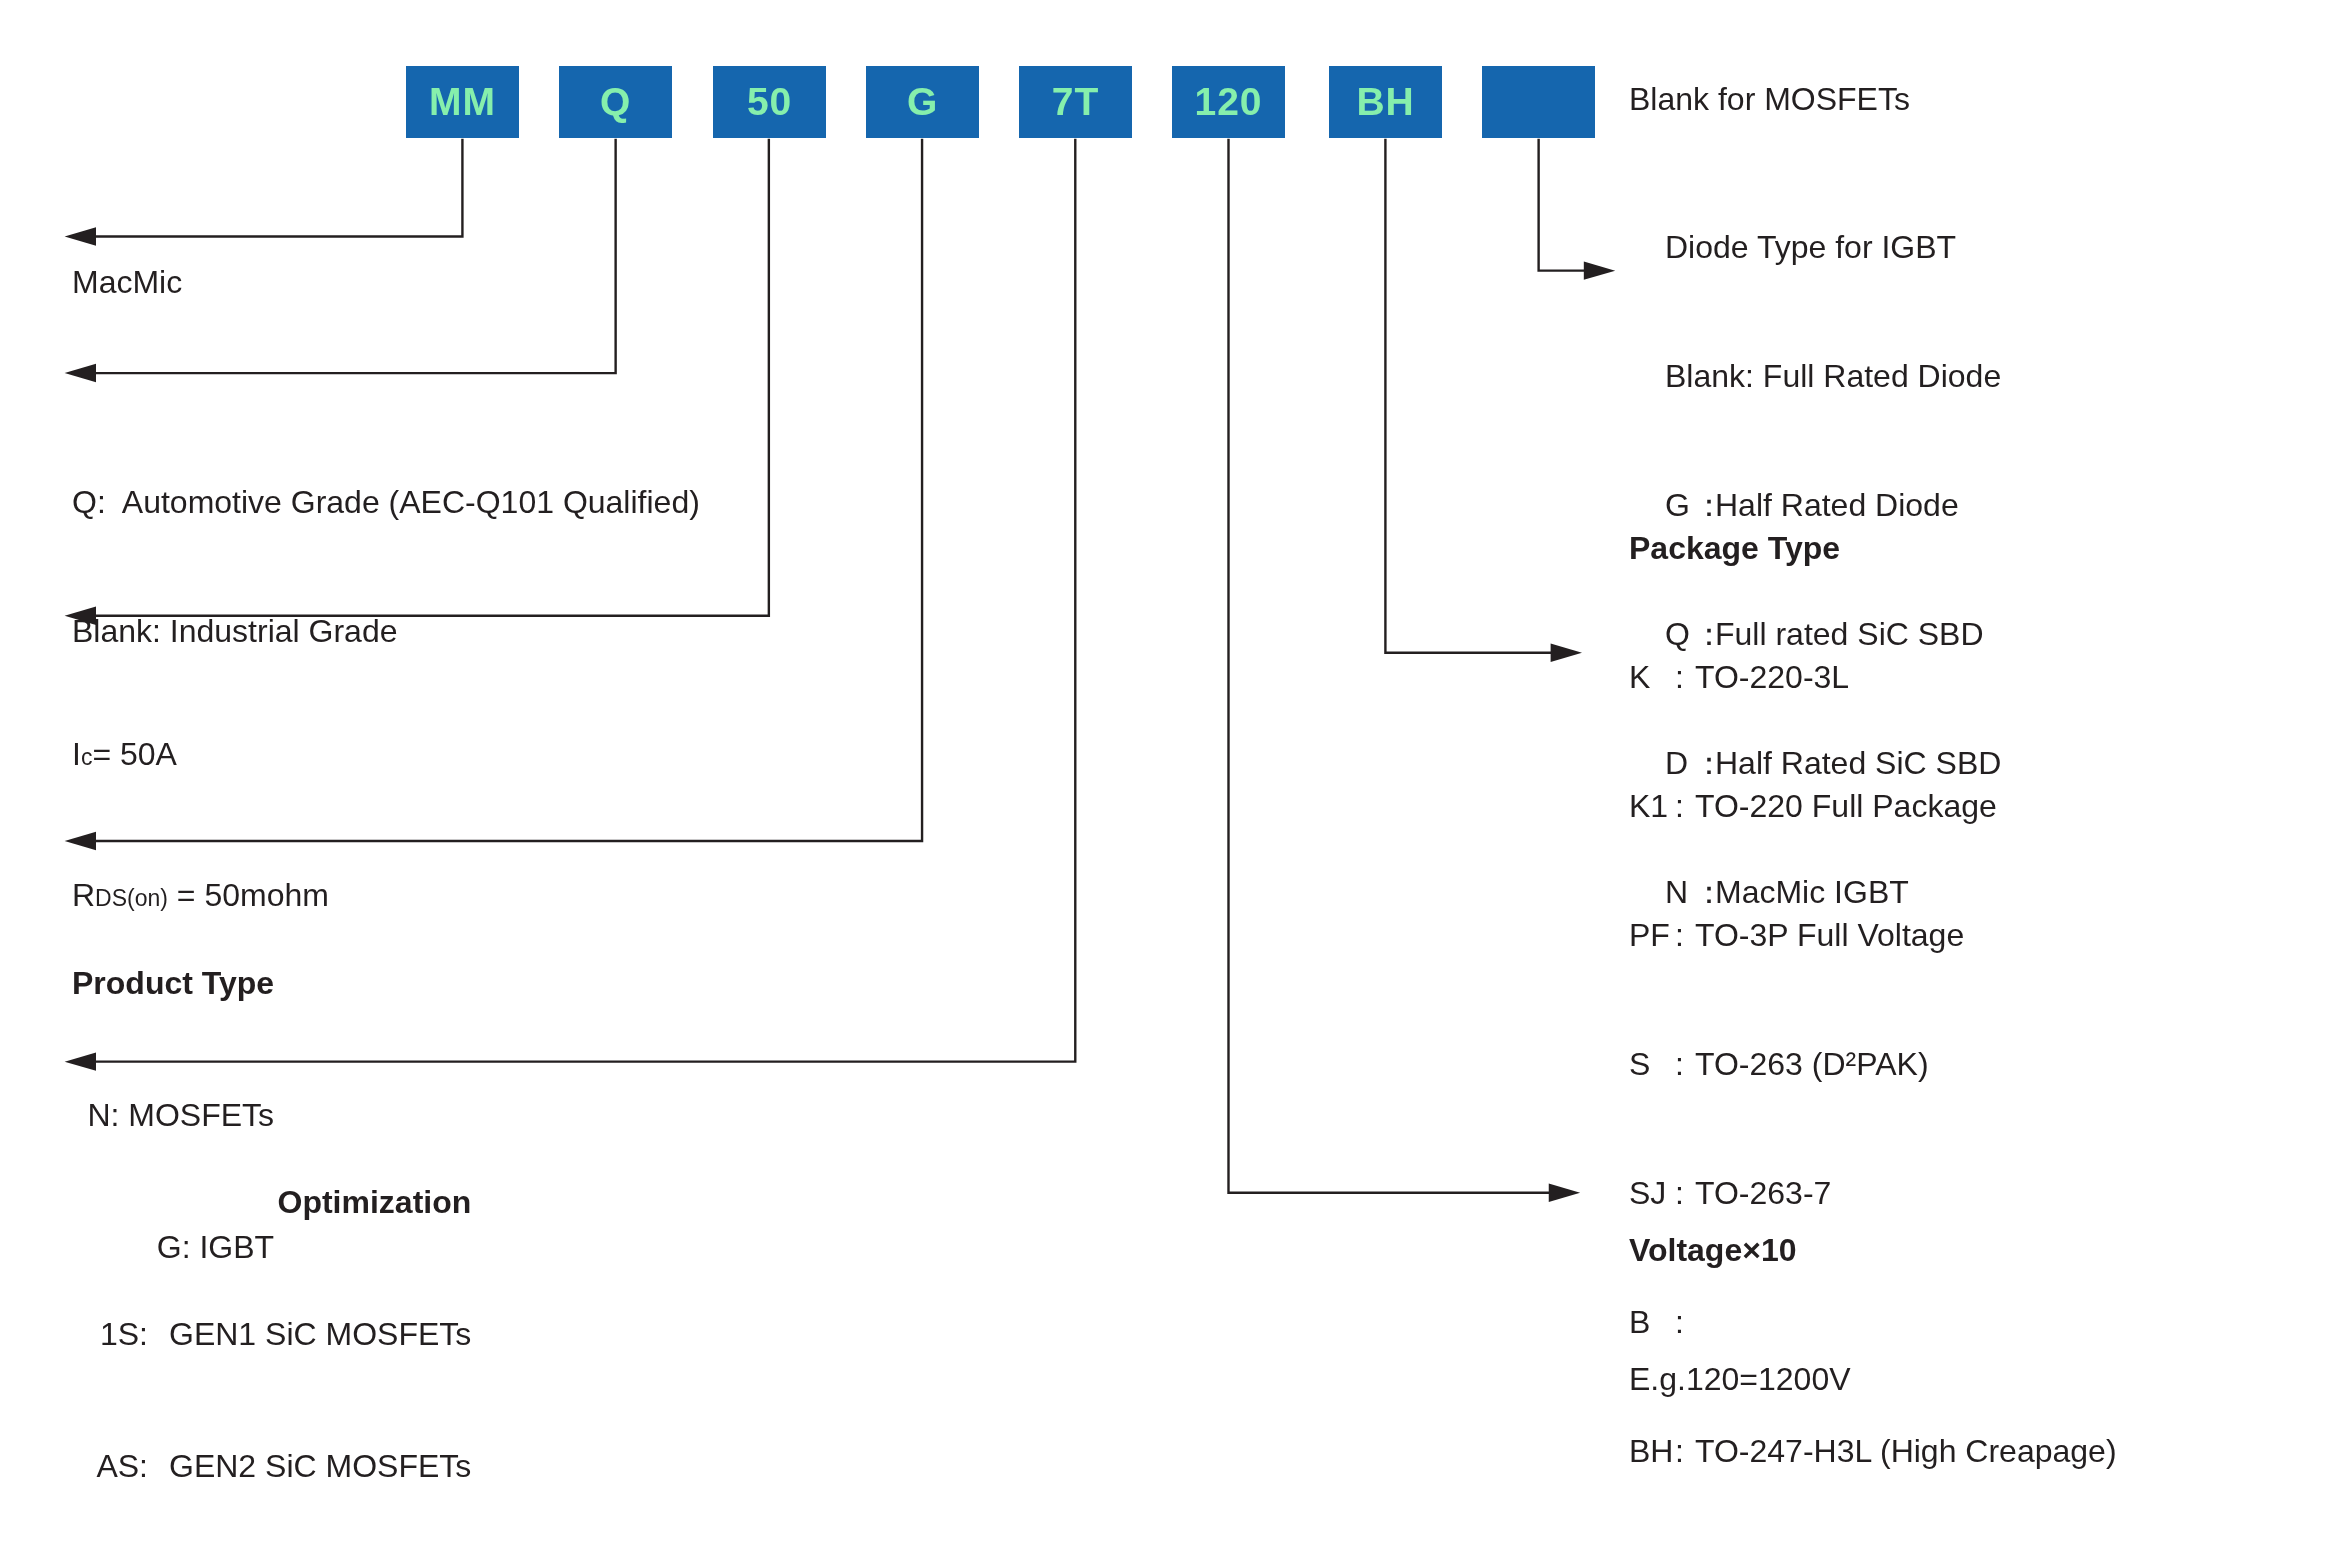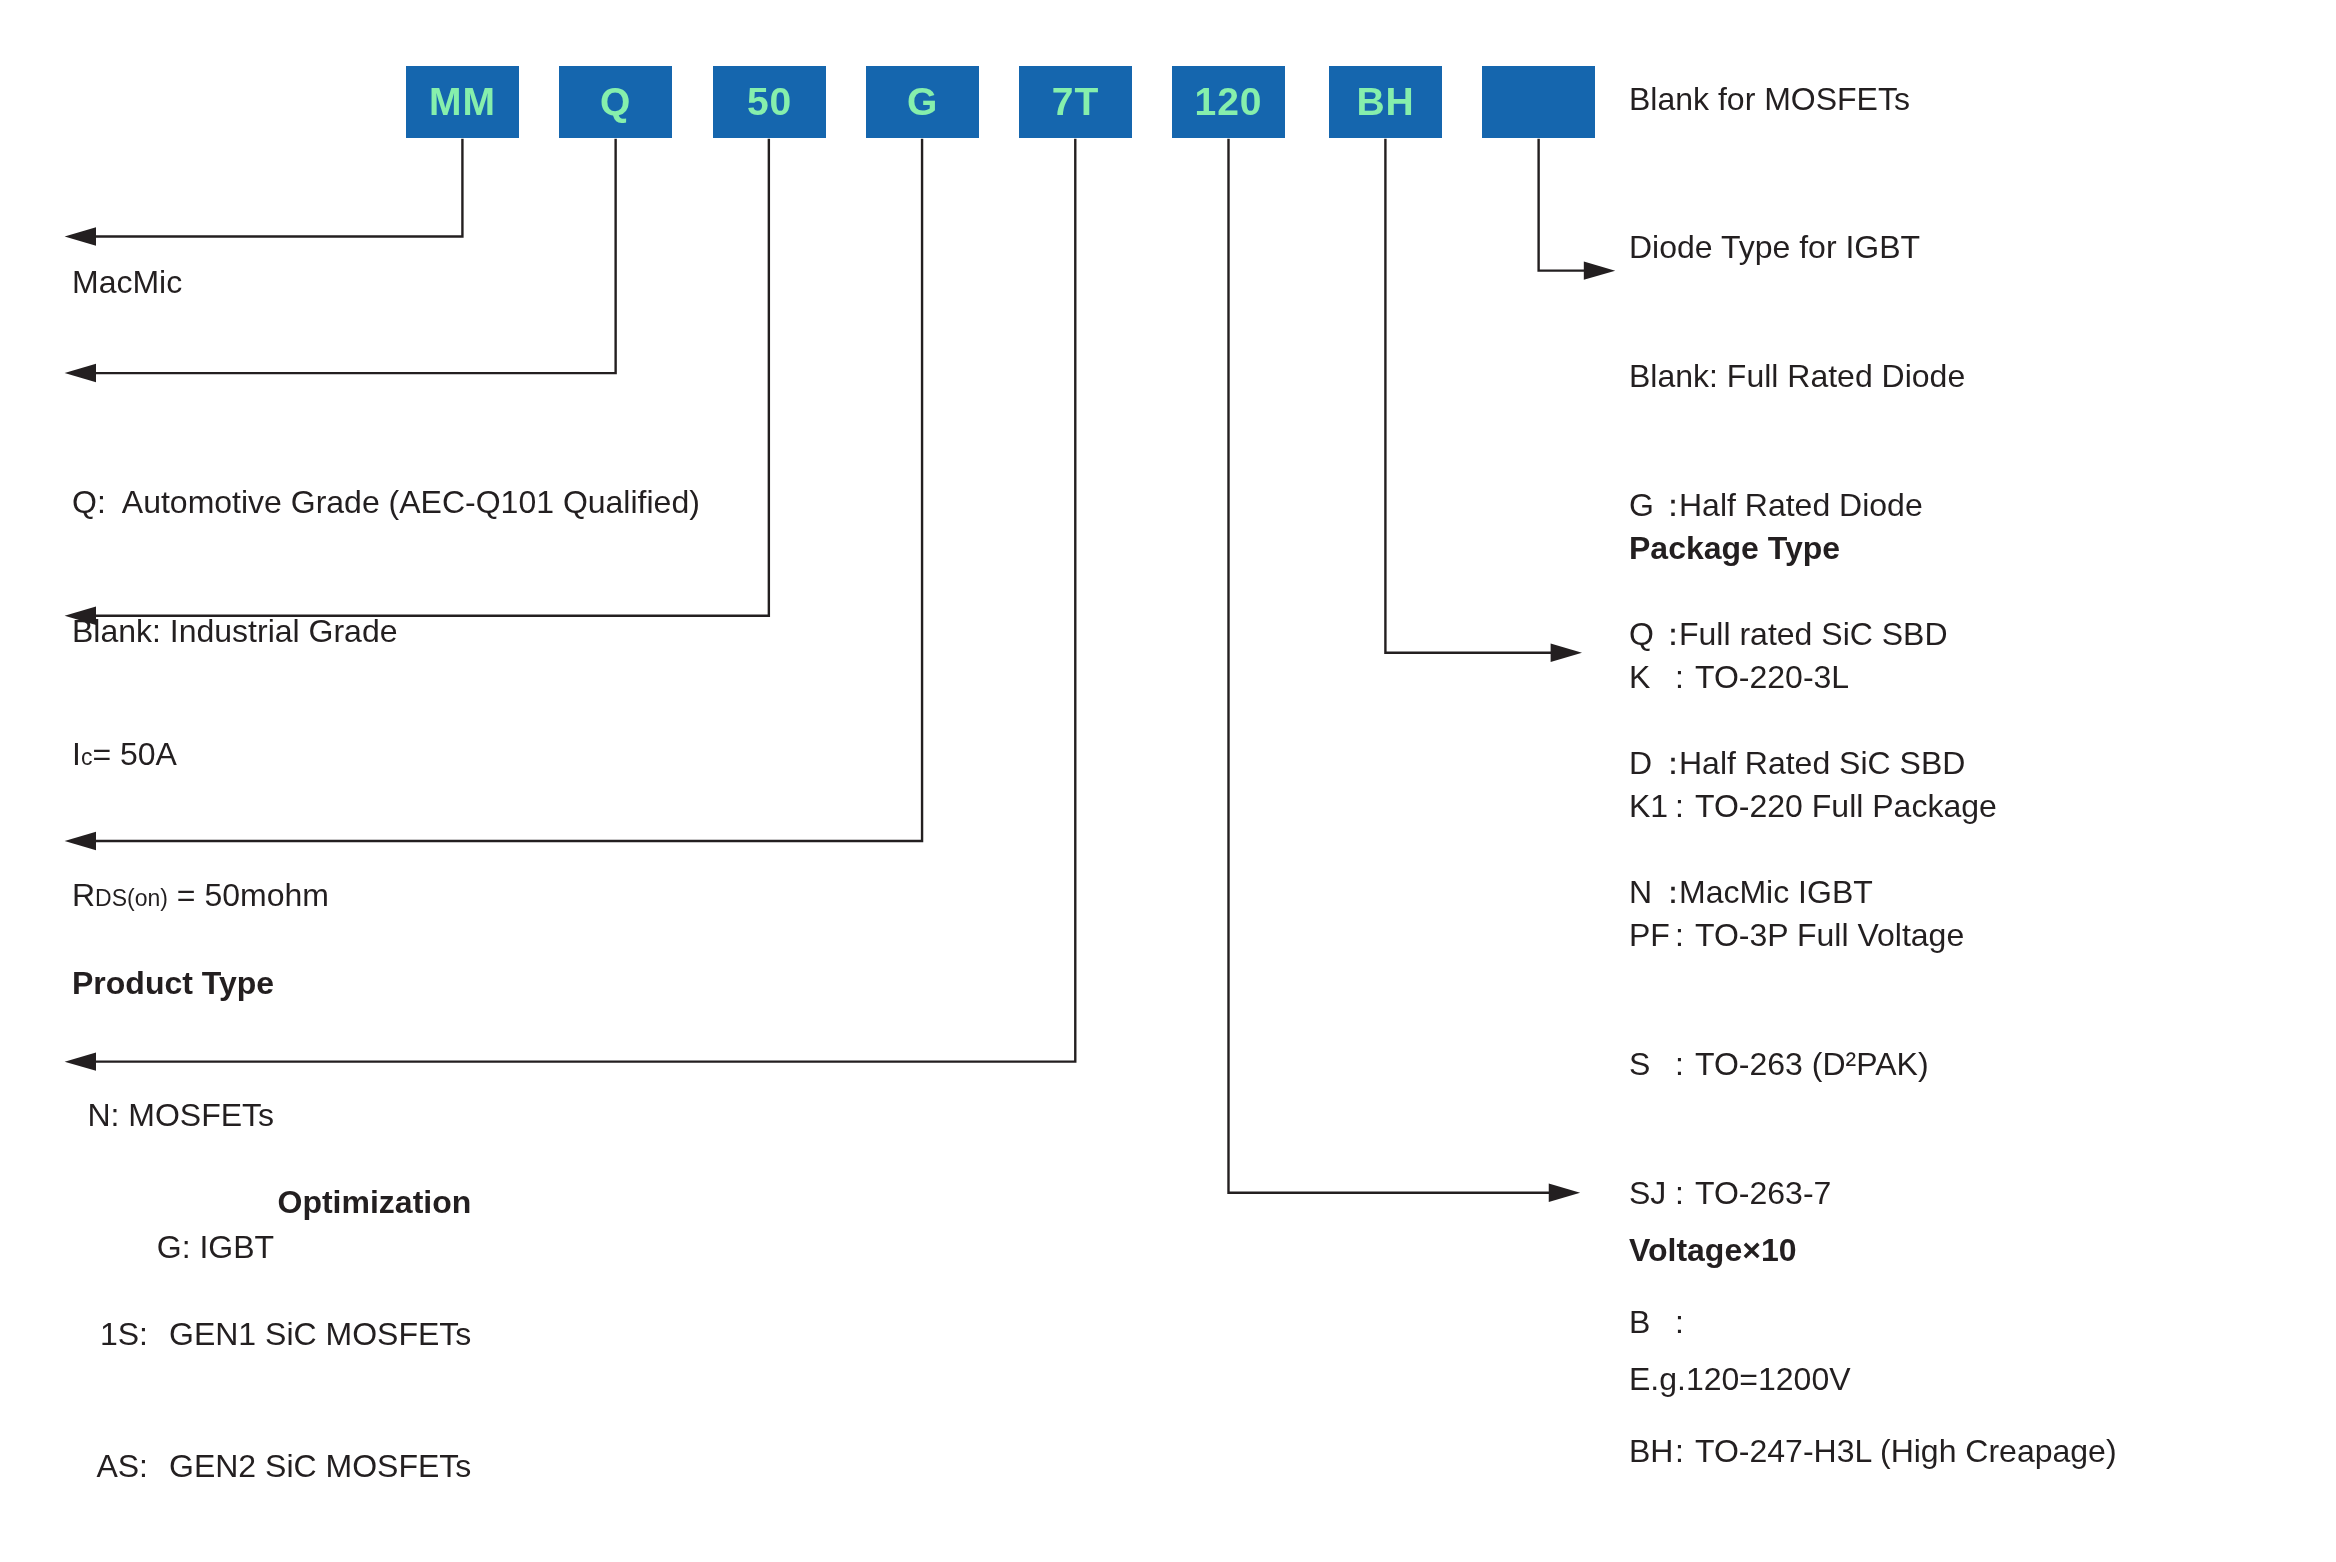--- a/index.html
+++ b/index.html
@@ -10,21 +10,21 @@
   .overlay{position:absolute;left:0;top:0;width:2337px;height:1563px;}
   .code-box{
     position:absolute;top:66px;width:113px;height:72px;background:#1566ae;
     color:#86efac;display:flex;align-items:center;justify-content:center;
     font-weight:bold;font-size:39px;letter-spacing:0.9px;
   }
   .txt{position:absolute;font-size:32px;white-space:pre;}
   .bold{font-weight:bold;}
   .lh47{line-height:43px;}
   .lh475{line-height:44px;text-align:right;}
-  .lh468{line-height:43px;}
+  .lh468{line-height:43px;margin-left:36px;}
   .lh466{line-height:43px;}
   .lh50{line-height:46px;}
   .sub{font-size:23px;}
   .row{display:grid;}
   .diode-row{grid-template-columns:28px 22px auto;}
   .pkg-row{grid-template-columns:46px 20px auto;}
   .opt-row{grid-template-columns:76px auto;gap:21px;}
   .colon{text-align:left;}
 </style>
 </head>

